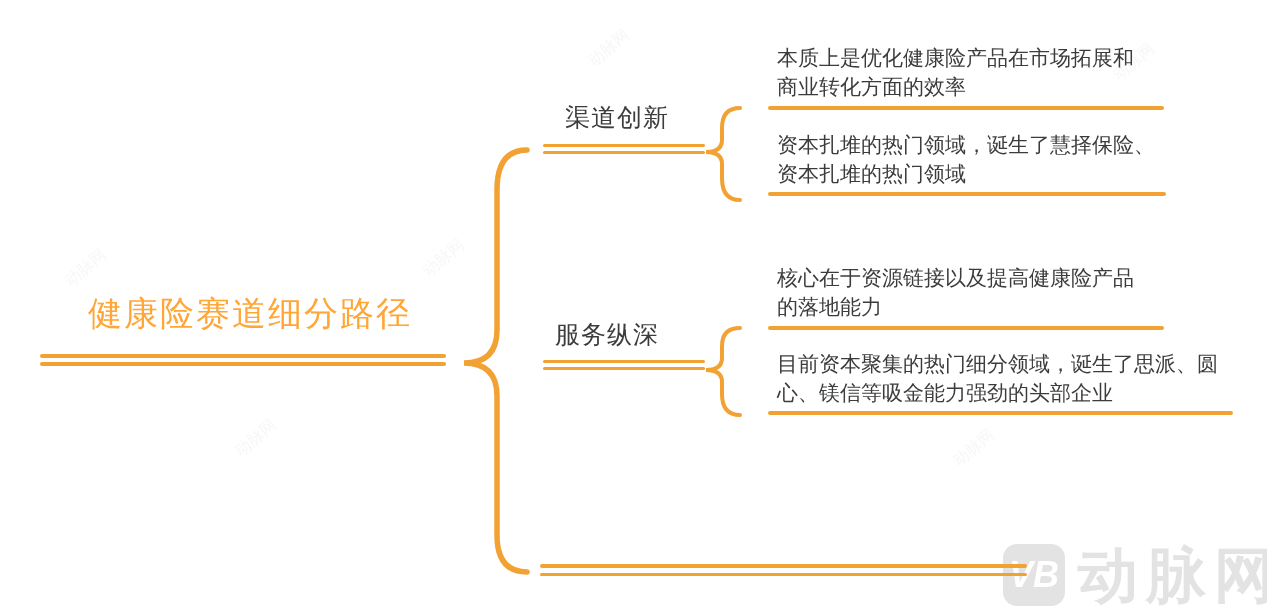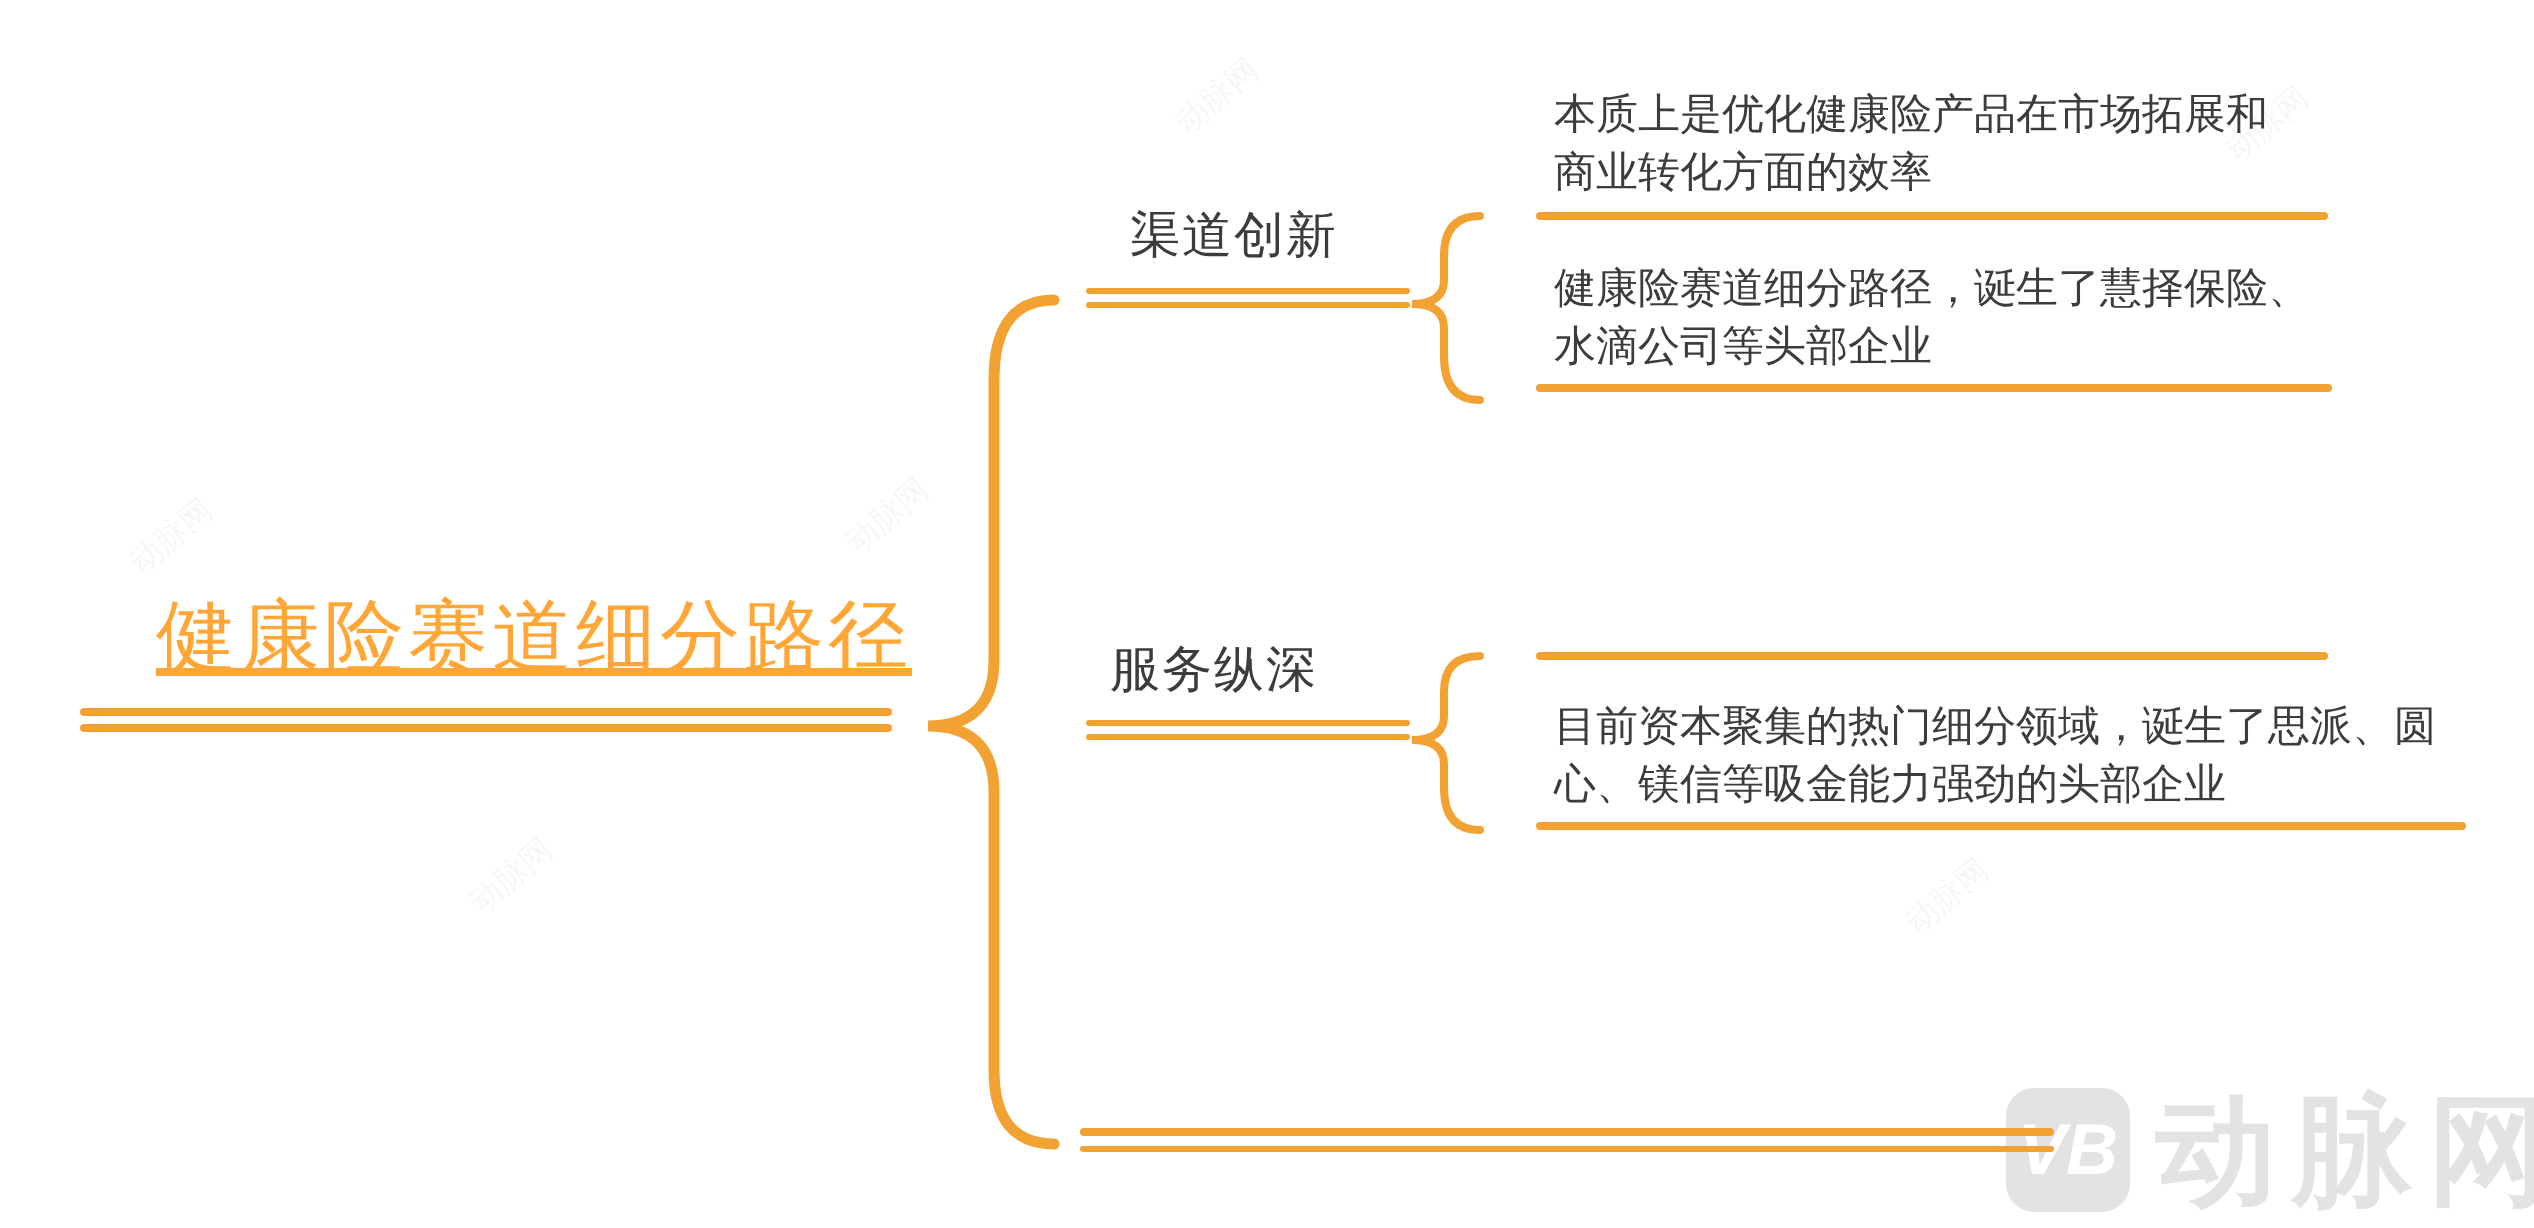--- a/index.html
+++ b/index.html
@@ -14,25 +14,24 @@
   body{
     font-family:"Liberation Sans","DejaVu Sans",sans-serif;
     background:var(--bg);
     position:relative;
   }
   .canvas{position:absolute;left:0;top:0;width:1267px;height:614px;background:var(--bg);}
 
   
   .abs{position:absolute;}
   .root-label{
-    left:78px;top:291px;
-    font-size:40px;letter-spacing:2px;
+    left:88px;top:291px;
+    font-size:34px;letter-spacing:2px;
     color:var(--root-text);
     white-space:nowrap;
-    text-decoration:underline;
   }
   .branch-label{
     font-size:25px;letter-spacing:1px;
     color:var(--text);
     white-space:nowrap;
   }
   .leaf-text{
     font-size:21px;line-height:29px;
     color:var(--text);
     letter-spacing:0px;
@@ -109,31 +108,32 @@
   <div class="abs branch-label" style="left:565px;top:101px">渠道创新</div>
   <div class="abs dline label-line" style="top:144px">
       <i></i>
       <i></i>
     </div>
   <svg class="abs brace" style="left:702px;top:104px" width="46" height="100" viewBox="0 0 46 100">
     <path d="M 38,4 Q 20,4 20,24 L 20,36 Q 20,48 4,48 Q 20,48 20,60 L 20,74 Q 20,96 38,96" stroke-width="4"></path>
   </svg>
   <div class="abs leaf-text" style="left:777px;top:45px;width:370px">本质上是优化健康险产品在市场拓展和商业转化方面的效率</div>
   <div class="abs uline" style="left:768px;top:106px;width:396px;height:4px"></div>
-  <div class="abs leaf-text" style="left:777px;top:132px;width:385px">健康险赛道细分路径，诞生了慧择保险、水滴公司等头部企业</div>
+  <div class="abs leaf-text" style="left:777px;top:132px;width:385px">资本扎堆的热门领域，诞生了慧择保险、资本扎堆的热门领域</div>
   <div class="abs uline" style="left:768px;top:192px;width:398px;height:4px"></div>
 
   <div class="abs branch-label" style="left:555px;top:318px">服务纵深</div>
   <div class="abs dline label-line" style="top:360px">
       <i></i>
       <i></i>
     </div>
   <svg class="abs brace" style="left:702px;top:324px" width="46" height="95" viewBox="0 0 46 95">
     <path d="M 38,4 Q 20,4 20,22 L 20,34 Q 20,46 4,46 Q 20,46 20,58 L 20,70 Q 20,91 38,91" stroke-width="4"></path>
   </svg>
+  <div class="abs leaf-text" style="left:777px;top:265px;width:370px">核心在于资源链接以及提高健康险产品的落地能力</div>
   <div class="abs uline" style="left:768px;top:326px;width:396px;height:4px"></div>
   <div class="abs leaf-text" style="left:777px;top:351px;width:450px">目前资本聚集的热门细分领域，诞生了思派、圆心、镁信等吸金能力强劲的头部企业</div>
   <div class="abs uline" style="left:768px;top:411px;width:465px;height:4px"></div>
 
   <div class="abs dline other-line">
       <i></i>
       <i></i>
     </div>
 
 </div>

